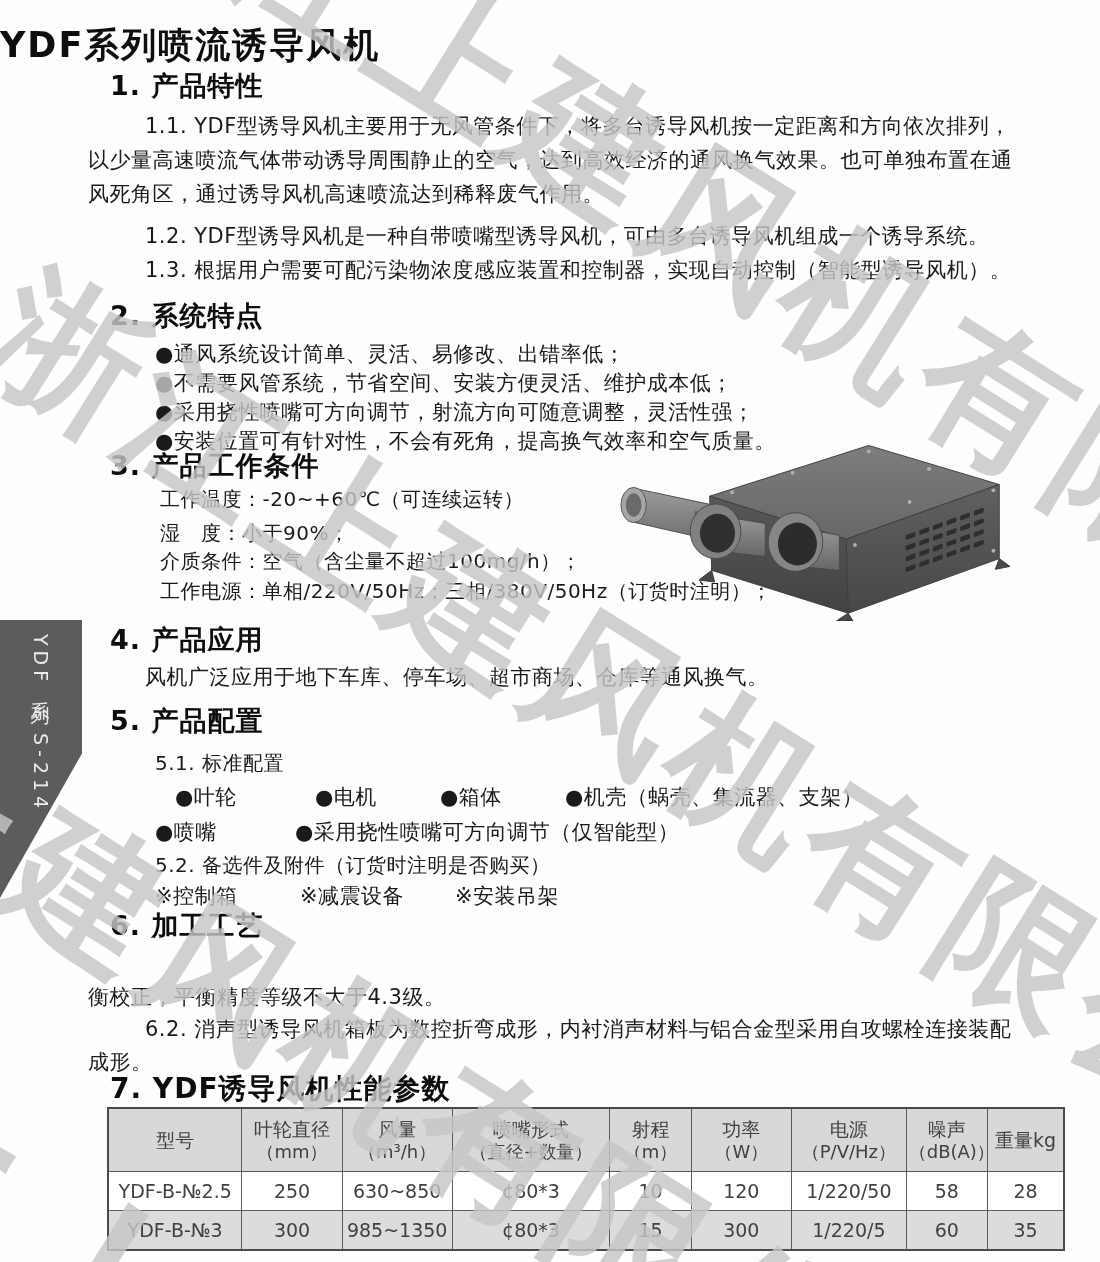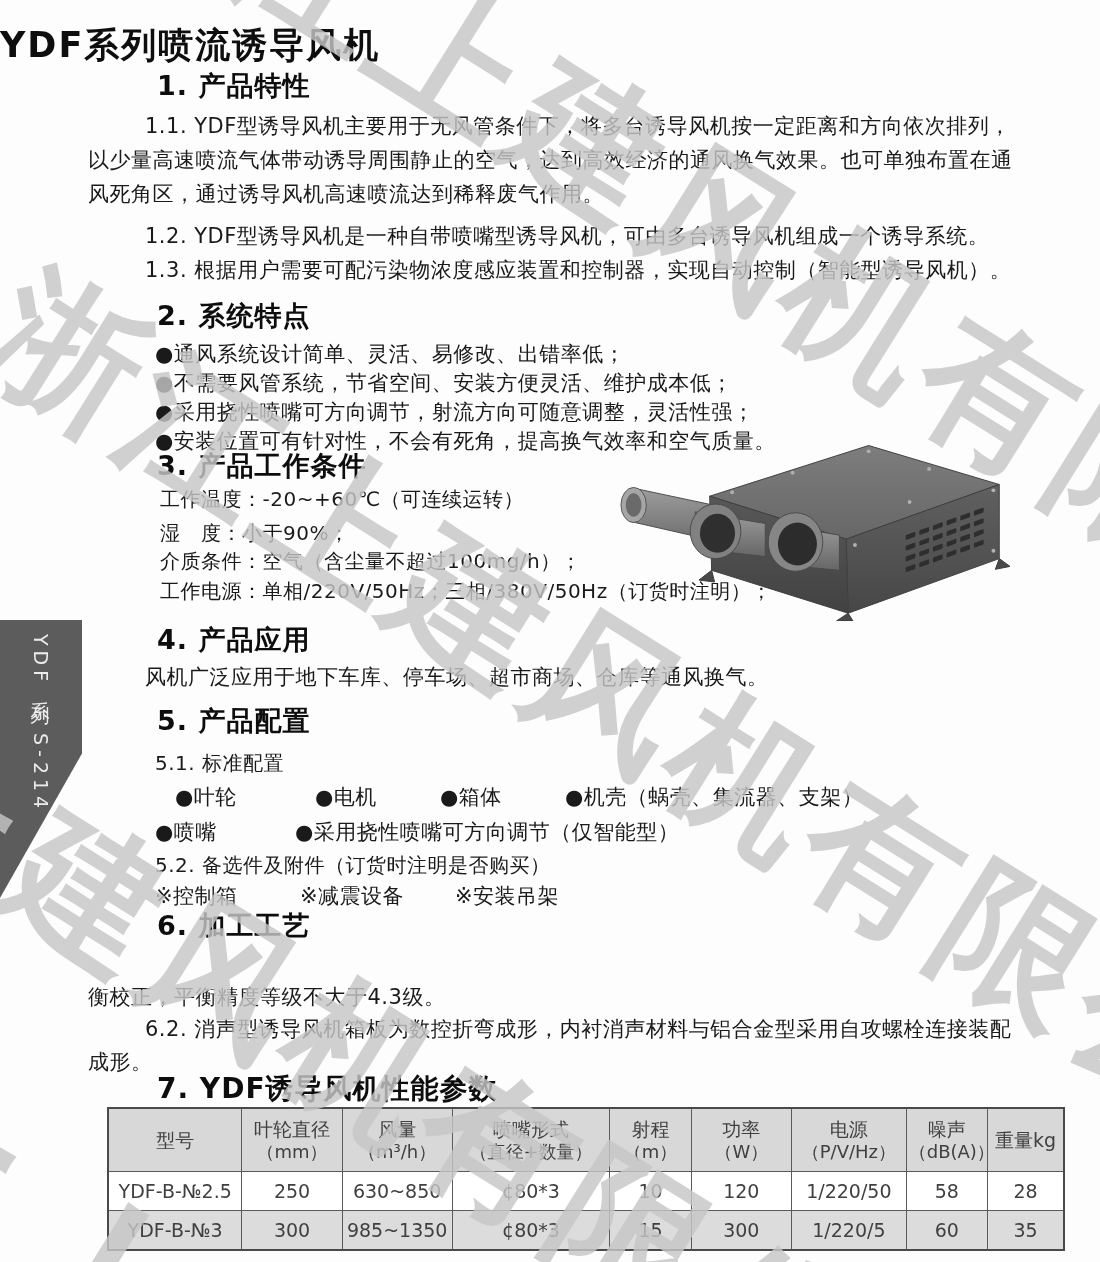--- a/index.html
+++ b/index.html
@@ -4,21 +4,21 @@
 <style>
   html,body{margin:0;padding:0;background:#e8e8e8;}
   .page{
     position:relative;width:1100px;height:1262px;margin:0 auto;
     background:#fdfdfd;overflow:hidden;
     font-family:"DejaVu Sans","Liberation Sans",sans-serif;
     color:#161616;
   }
   .abs{position:absolute;white-space:nowrap;}
   .doc-title{left:0;top:22px;width:100%;font-size:35px;font-weight:600;letter-spacing:2px;color:#0e0e0e;}
-  .sec-h{font-size:27px;font-weight:600;color:#0d0d0d;letter-spacing:1px;margin-left:47px;}
+  .sec-h{font-size:27px;font-weight:600;color:#0d0d0d;letter-spacing:1px;}
   .body-t{font-size:21px;color:#1a1a1a;letter-spacing:0.5px;}
   .small-t{font-size:20px;color:#1a1a1a;letter-spacing:0.5px;}
   .row-flex{display:flex;}
   .row-flex span{display:inline-block;}
 
   
   .side-tab{
     left:0;top:620px;width:82px;height:278px;background:#5c5c5c;
     clip-path:polygon(0 0,100% 0,100% 48%,0 100%);
     display:flex;justify-content:center;z-index:1;

